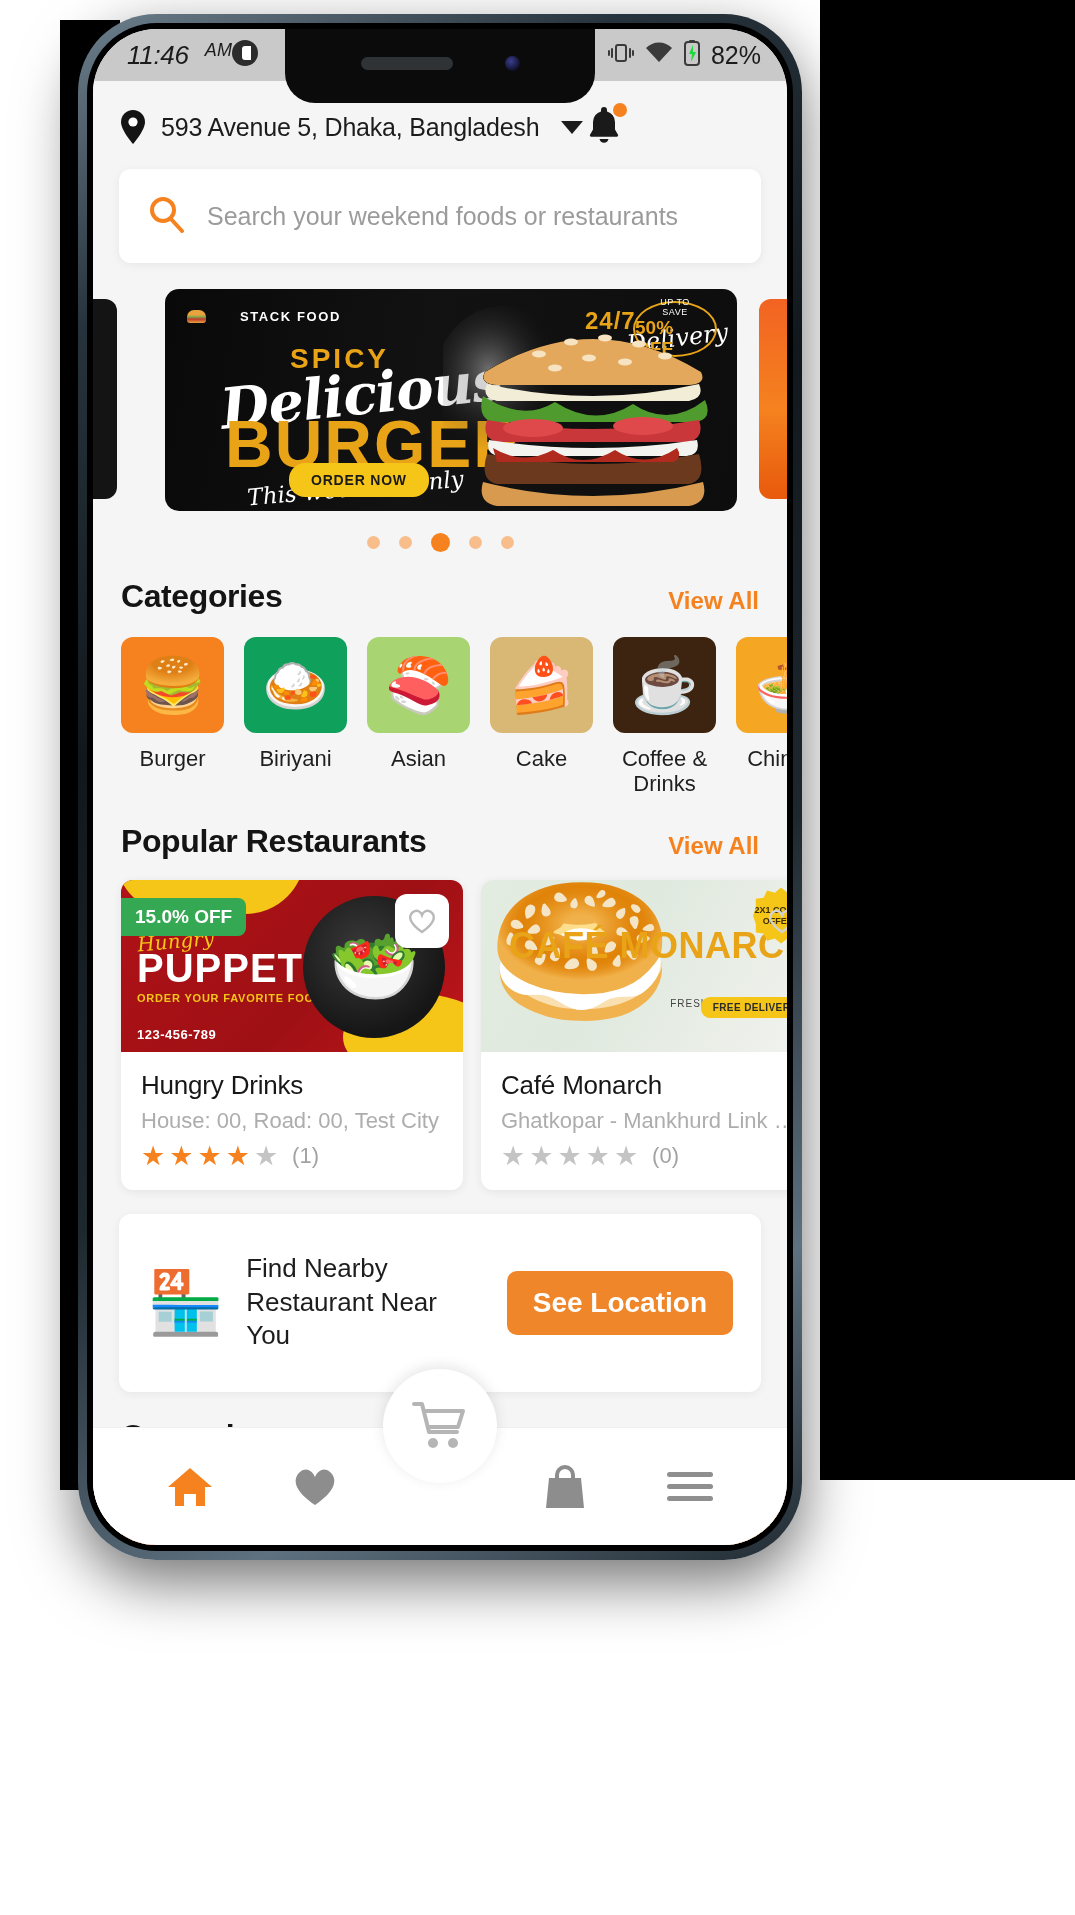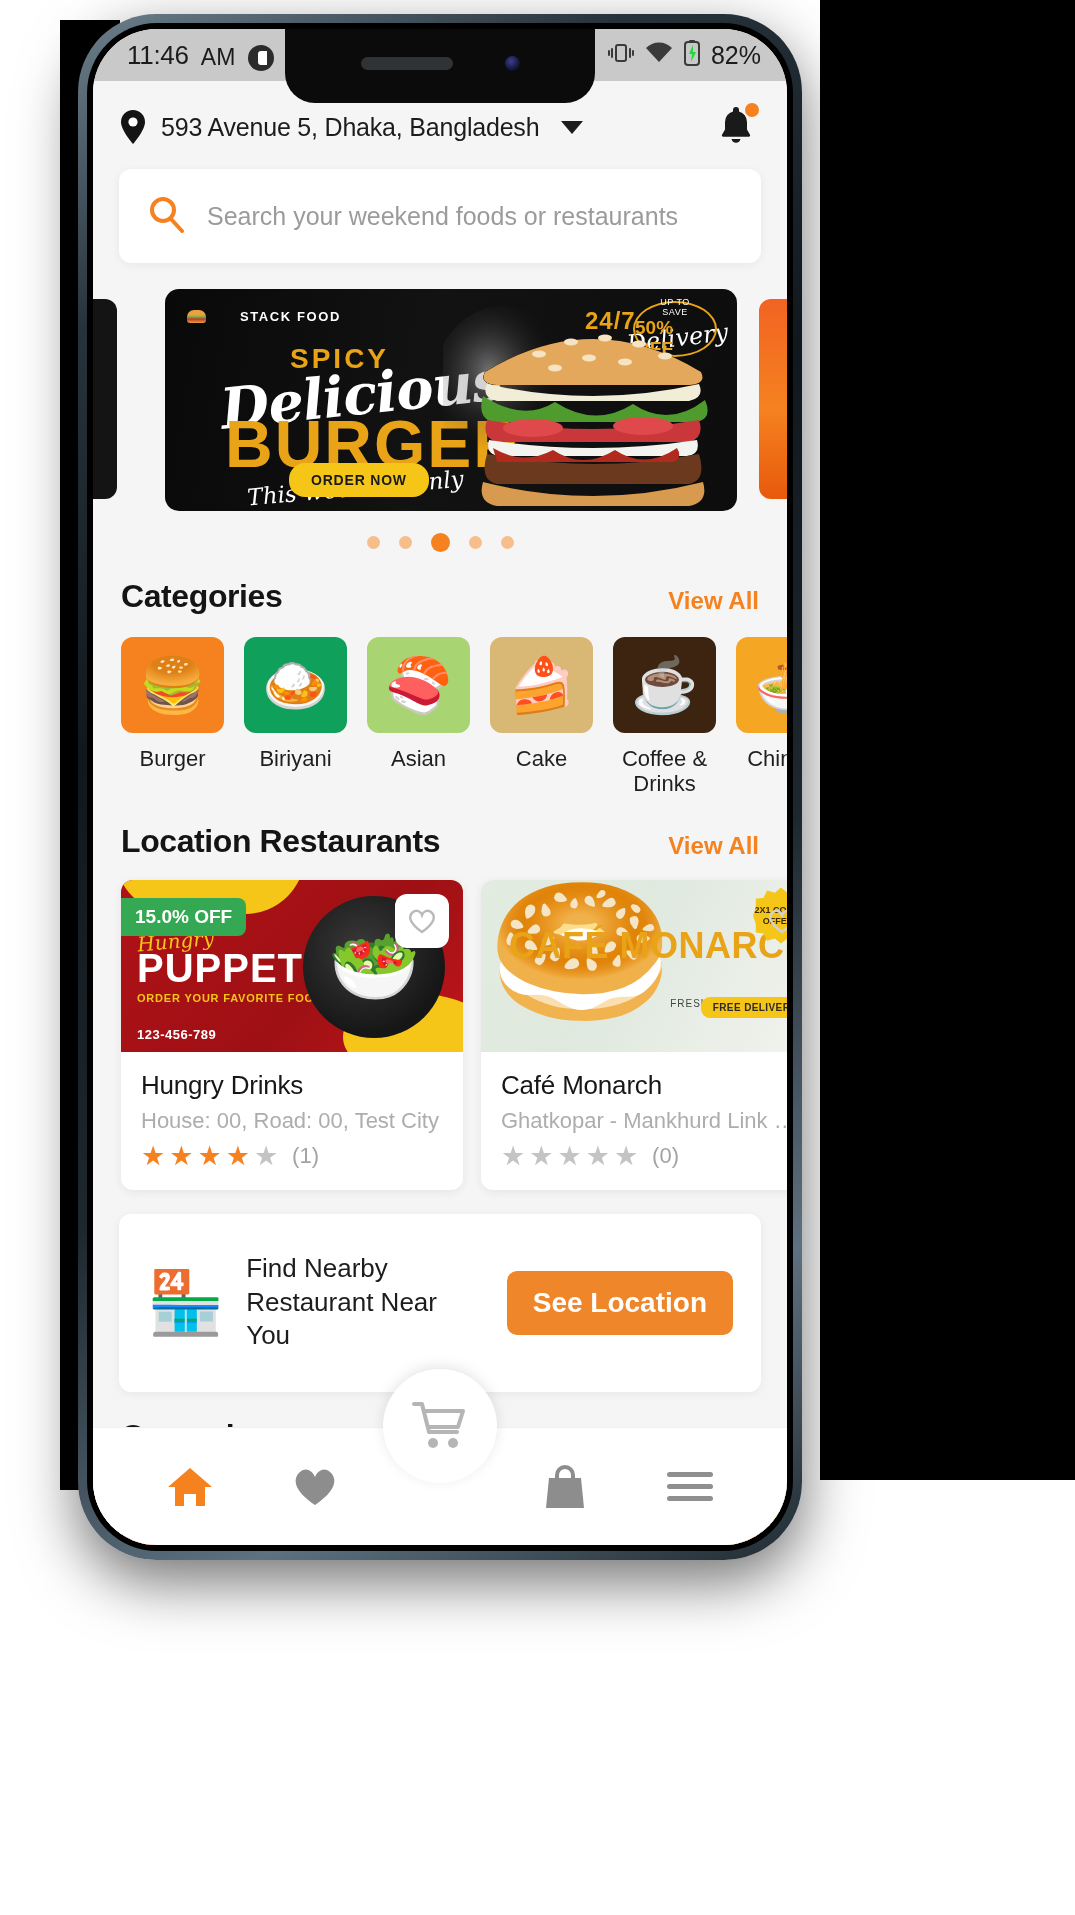--- a/index.html
+++ b/index.html
@@ -39,23 +39,23 @@
     position: relative; width: 100%; height: 100%;
     border-radius: 64px; background: #f4f4f4; overflow: hidden;
   }
 
   
   .statusbar {
     position: relative; height: 52px; background: #c9c9c9;
     display: flex; align-items: center; justify-content: space-between;
     padding: 0 26px 0 34px; color: #1b1b1b;
   }
-  .sb-left { display: flex; align-items: flex-end; gap: 12px; }
+  .sb-left { display: flex; align-items: flex-start; gap: 0; font-style: italic; }
   .sb-time { font-size: 26px; font-weight: 400; letter-spacing: -.3px; }
-  .sb-ampm { font-size: 23px; font-weight: 500; letter-spacing: .3px; }
+  .sb-ampm { font-size: 18px; font-weight: 500; letter-spacing: .3px; margin-left: 16px; }
   .sb-appicon {
     width: 26px; height: 26px; border-radius: 50%; background: #2b2b2b;
     position: relative;
   }
   .sb-appicon::after {
     content:""; position:absolute; left: 10px; top: 6px;
     width: 9px; height: 14px; background:#fff; border-radius: 3px 0 0 3px;
   }
   .sb-right { display: flex; align-items: center; gap: 11px; }
   .sb-pct { font-size: 25px; font-weight: 500; }
@@ -66,21 +66,21 @@
     display:flex; align-items:center; justify-content:center; gap:52px;
   }
   .speaker { width: 92px; height: 13px; border-radius: 7px; background: #2f3336; margin-top:-6px;}
   .frontcam { width: 15px; height: 15px; border-radius: 50%;
     background: radial-gradient(circle at 40% 35%, #3b3f8c 0%, #15173a 60%, #000 100%); margin-top:-6px;}
 
   
   .app { position:absolute; left:0; right:0; top:52px; bottom:0; background:#f5f5f5; overflow:hidden;}
 
   .addr-bar {
-    display:flex; align-items:center; justify-content:space-between;
+    display:flex; align-items:center; 
     padding: 22px 28px 8px 28px;
   }
   .addr-left { display:flex; align-items:center; gap:16px; }
   .pin { width: 24px; height: 34px; position:relative; }
   .pin svg { display:block; }
   .addr-text { font-size: 25px; color:#1c1c1c; font-weight:400; letter-spacing:-.2px;}
   .caret { width:0;height:0;border-left:11px solid transparent;border-right:11px solid transparent;border-top:13px solid #1c1c1c; margin-left:6px;}
   .bell-wrap { position:relative; width:44px; height:48px; }
   .badge-dot {
     position:absolute; right:-2px; top:-2px; width:18px;height:18px;border-radius:50%;
@@ -426,21 +426,21 @@
           <div class="cat">
             <div class="cat-tile" style="background:#F5A623">
                   <span class="cat-emoji">🍜</span>
                 </div>
             <div class="cat-label">Chinese</div>
           </div>
 
         </div>
 
         <div class="sec-head">
-          <span class="sec-title">Location Restaurants</span>
+          <span class="sec-title">Popular Restaurants</span>
           <span class="view-all">View All</span>
         </div>
         <div class="rests">
 
           <div class="rcard">
             <div class="rimg r1">
               <span class="ylw-top"></span>
               <span class="ylw-blob"></span>
               <div class="puppets-wrap">
                 <div class="puppets-hungry">Hungry</div>

